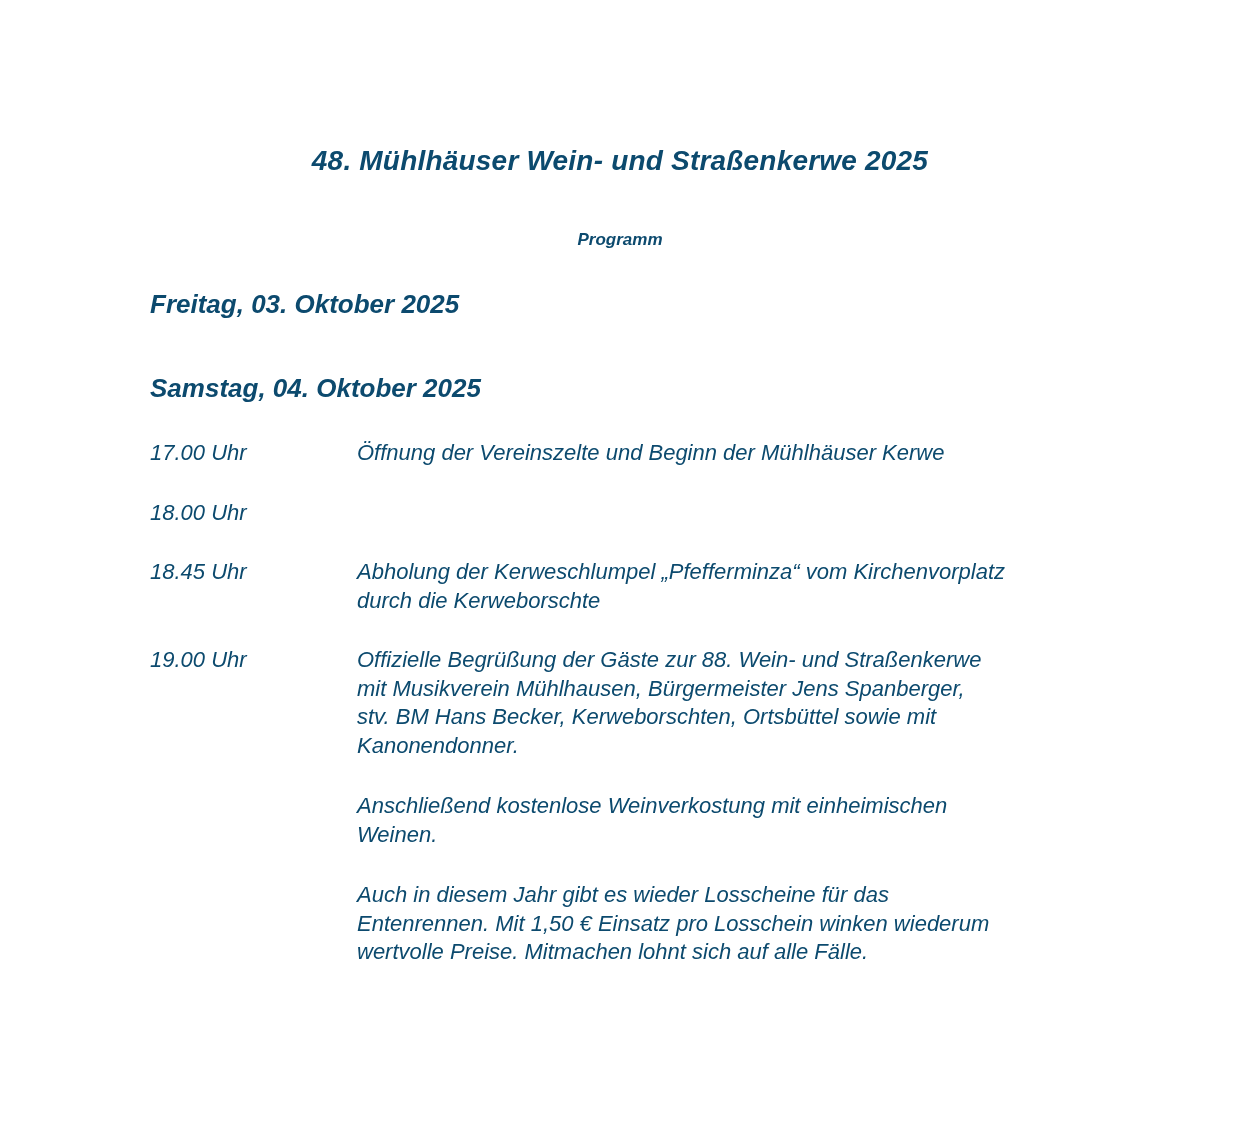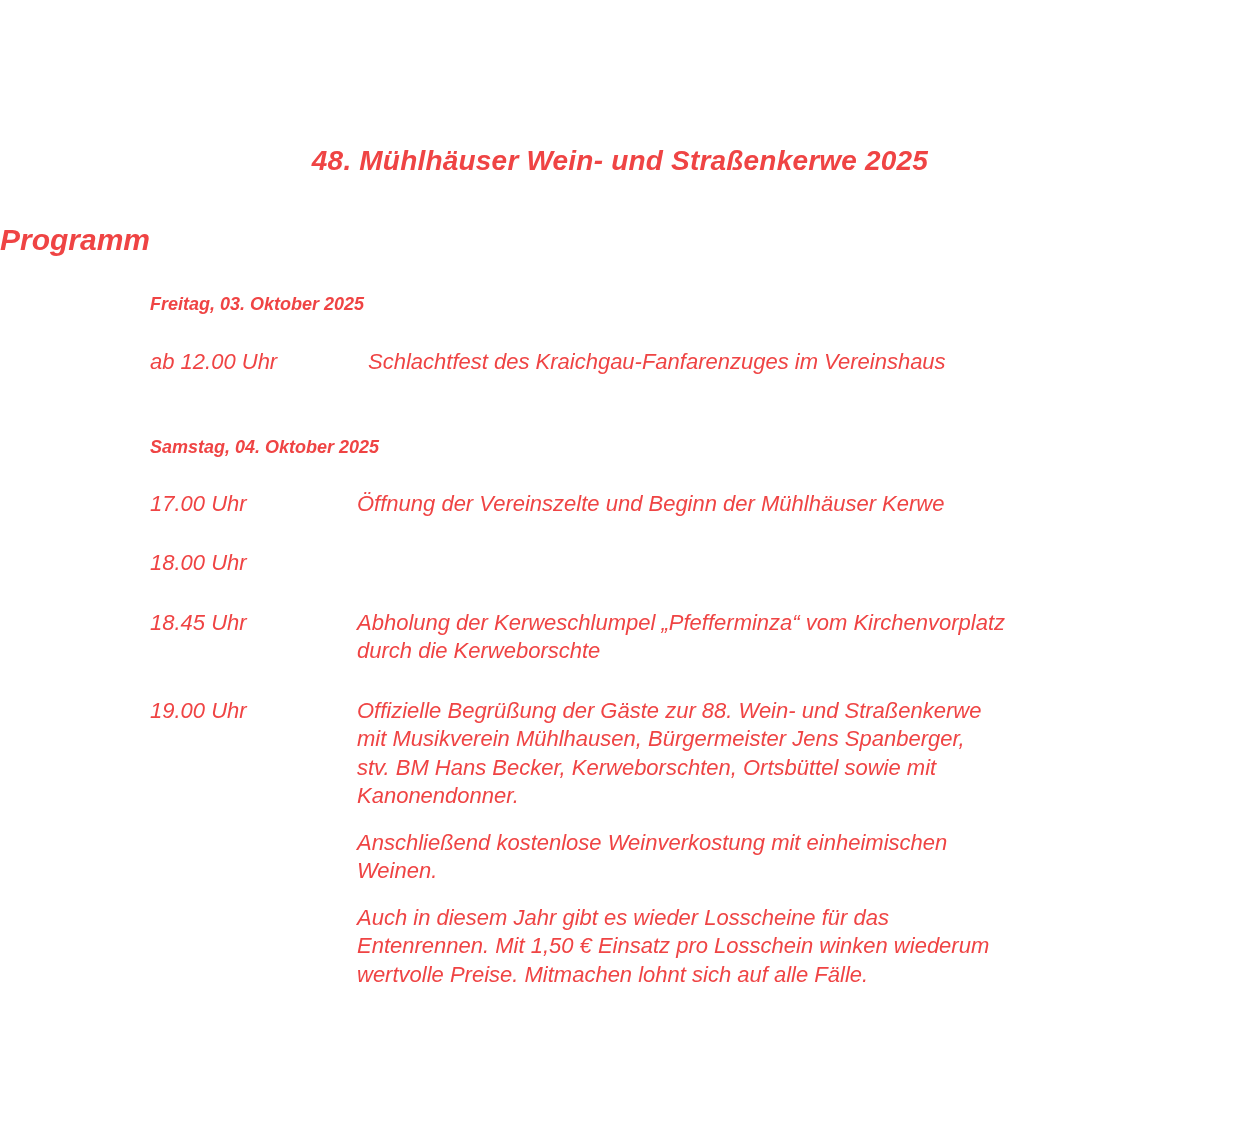--- a/index.html
+++ b/index.html
@@ -1,98 +1,92 @@
 <!DOCTYPE html>
 <html><head>
 <meta charset="utf-8">
 <style>
   html, body { margin: 0; padding: 0; background: #ffffff; }
   .page {
     position: relative;
     width: 1240px;
     height: 1129px;
     background: #ffffff;
-    color: #ef4444;
+    color: #0c4a6e;
     font-family: "Liberation Sans", sans-serif;
     font-style: italic;
     overflow: hidden;
     box-sizing: border-box;
     padding-top: 144px;
   }
   .title {
     margin: 0;
     font-size: 28px;
     line-height: 34px;
     font-weight: bold;
     text-align: center;
     letter-spacing: 0.2px;
   }
   .subtitle {
     margin: 47px 0 0 0;
-    font-size: 30px;
+    font-size: 17px;
     line-height: 30px;
     font-weight: bold;
-    text-align: left;
+    text-align: center;
   }
   .content {
     margin-left: 150px;
     margin-right: 40px;
     font-size: 22px;
     line-height: 28.5px;
   }
   .day-heading {
     margin: 0;
-    font-size: 18px;
+    font-size: 26px;
     line-height: 28px;
     font-weight: bold;
   }
   .day-heading.friday   { margin-top: 35px; }
   .day-heading.saturday { margin-top: 56px; }
   .entry {
     display: flex;
     align-items: flex-start;
   }
   .entry.first-of-day   { margin-top: 30px; }
-  .entry.after-heading-sat { margin-top: 29px; }
+  .entry.after-heading-sat { margin-top: 37px; }
   .entry.gap-normal     { margin-top: 31px; }
   .entry.gap-large      { margin-top: 31px; }
   .entry .time {
     width: 207px;
     flex: 0 0 207px;
   }
   .entry .desc {
     flex: 1 1 auto;
   }
   .entry .desc.indented { padding-left: 11px; }
   .desc p {
     margin: 0;
     white-space: pre-line;
   }
-  .desc p + p { margin-top: 18px; }
+  .desc p + p { margin-top: 32px; }
 </style>
 </head>
 <body>
 
 <div class="page">
 
   <h1 class="title">48. Mühlhäuser Wein- und Straßenkerwe 2025</h1>
 
   <h2 class="subtitle">Programm</h2>
 
   <div class="content">
 
     <section>
       <h3 class="day-heading friday">Freitag, 03. Oktober 2025</h3>
 
-      <div class="entry first-of-day">
-        <div class="time">ab 12.00 Uhr</div>
-        <div class="desc indented">
-          <p>Schlachtfest des Kraichgau-Fanfarenzuges im Vereinshaus</p>
-        </div>
-      </div>
     </section>
 
     <section>
       <h3 class="day-heading saturday">Samstag, 04. Oktober 2025</h3>
 
       <div class="entry after-heading-sat">
         <div class="time">17.00 Uhr</div>
         <div class="desc">
           <p>Öffnung der Vereinszelte und Beginn der Mühlhäuser Kerwe</p>
         </div>

